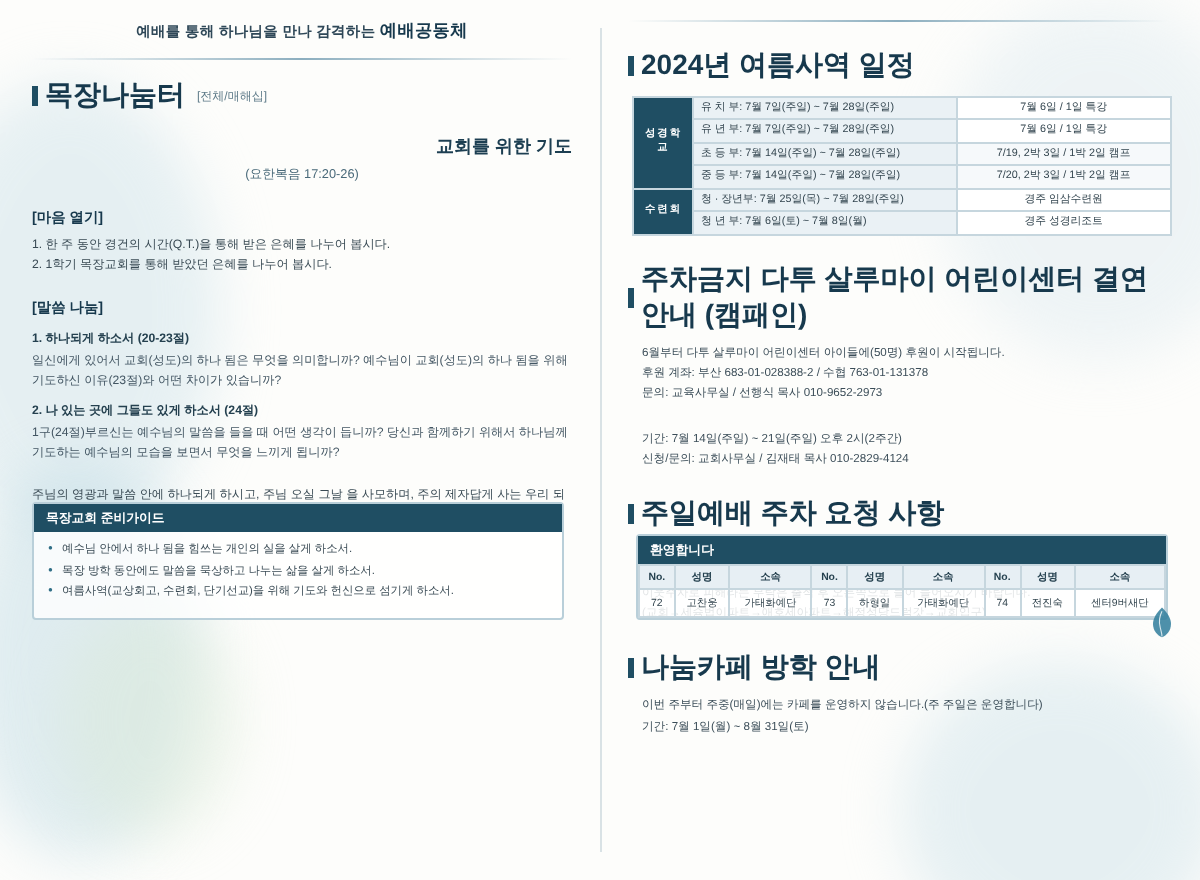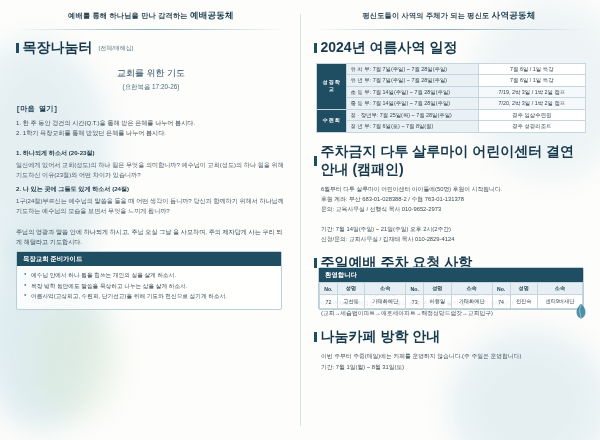--- a/index.html
+++ b/index.html
@@ -81,41 +81,40 @@
   }
   .sec-sub {
     font-size: 6px;
     color: #5d7a88;
     font-weight: normal;
     margin-left: 2px;
   }
 
   
   .prayer-title {
-    text-align: center;
+    text-align: right;
     font-size: 9px;
-    font-weight: normal;
+    font-weight: bold;
     color: #1d3f52;
     margin: 10px 0 3px 0;
   }
   .prayer-ref {
     text-align: center;
     font-size: 6.4px;
     color: #4a6a7a;
     margin-bottom: 12px;
   }
   .block {
     margin-bottom: 11px;
   }
   .block-head {
     font-size: 7.2px;
     font-weight: bold;
     color: #17394d;
     margin: 0 0 4px 0;
-    font-family: Liberation Mono, monospace;
   }
   .block-body {
     font-size: 6.1px;
     color: #394a54;
     line-height: 1.62;
   }
   .q-item {
     font-size: 6.1px;
     font-weight: bold;
     color: #24404f;
@@ -160,21 +159,21 @@
   .note-line:before {
     content: "●";
     position: absolute;
     left: 0;
     top: 0;
     font-size: 4px;
     color: #2f6e86;
   }
 
   
-  .r-block { margin-bottom: 10px; }
+  .r-block { margin-bottom: 10px; margin-top: 13px; }
   .r-body {
     font-size: 5.8px;
     color: #3b4d58;
     line-height: 1.6;
     padding-left: 7px;
   }
   .r-body div { margin-bottom: 1px; }
 
   table.sched {
     border-collapse: collapse;
@@ -289,20 +288,21 @@
     <div class="prayer-title">교회를 위한 기도</div>
     <div class="prayer-ref">(요한복음 17:20-26)</div>
 
     <div class="block">
       <div class="block-head">[마음 열기]</div>
       <div class="block-body">1. 한 주 동안 경건의 시간(Q.T.)을 통해 받은 은혜를 나누어 봅시다.</div>
       <div class="block-body">2. 1학기 목장교회를 통해 받았던 은혜를 나누어 봅시다.</div>
     </div>
 
     <div class="block">
+      <div class="block-head">[말씀 나눔]</div>
       <div class="q-item">1. 하나되게 하소서 (20-23절)</div>
       <div class="q-body">일신에게 있어서 교회(성도)의 하나 됨은 무엇을 의미합니까?
 예수님이 교회(성도)의 하나 됨을 위해 기도하신 이유(23절)와 어떤 차이가 있습니까?</div>
       <div class="q-item">2. 나 있는 곳에 그들도 있게 하소서 (24절)</div>
       <div class="q-body">1구(24절)부르신는 예수님의 말씀을 들을 때 어떤 생각이 듭니까? 당신과 함께하기 위해서 하나님께 기도하는 예수님의 모습을 보면서 무엇을 느끼게 됩니까?</div>
     </div>
 
     <div class="block">
       <div class="block-body">주님의 영광과 말씀 안에 하나되게 하시고, 주님 오실 그날 을 사모하며,
 주의 제자답게 사는 우리 되게 해달라고 기도합시다.</div>
@@ -314,23 +314,20 @@
         <div class="note-line">예수님 안에서 하나 됨을 힘쓰는 개인의 실을 살게 하소서.</div>
         <div class="note-line">목장 방학 동안에도 말씀을 묵상하고 나누는 삶을 살게 하소서.</div>
         <div class="note-line">여름사역(교상회고, 수련회, 단기선교)을 위해 기도와 헌신으로 섬기게 하소서.</div>
       </div>
     </div>
   </div>
 
   <div class="divider"></div>
 
   <div class="col col-right">
-    <div class="col-title">
-      <span>평신도들이 사역의 주체가 되는 평신도 </span><span class="strong">사역공동체</span>
-    </div>
     <div class="title-underline"></div>
 
     <div class="r-block">
       <div class="sec-head">
         <div class="sec-bar"></div>
         <div class="sec-title">2024년 여름사역 일정</div>
       </div>
       <table class="sched">
         <tbody>
             <tr>

